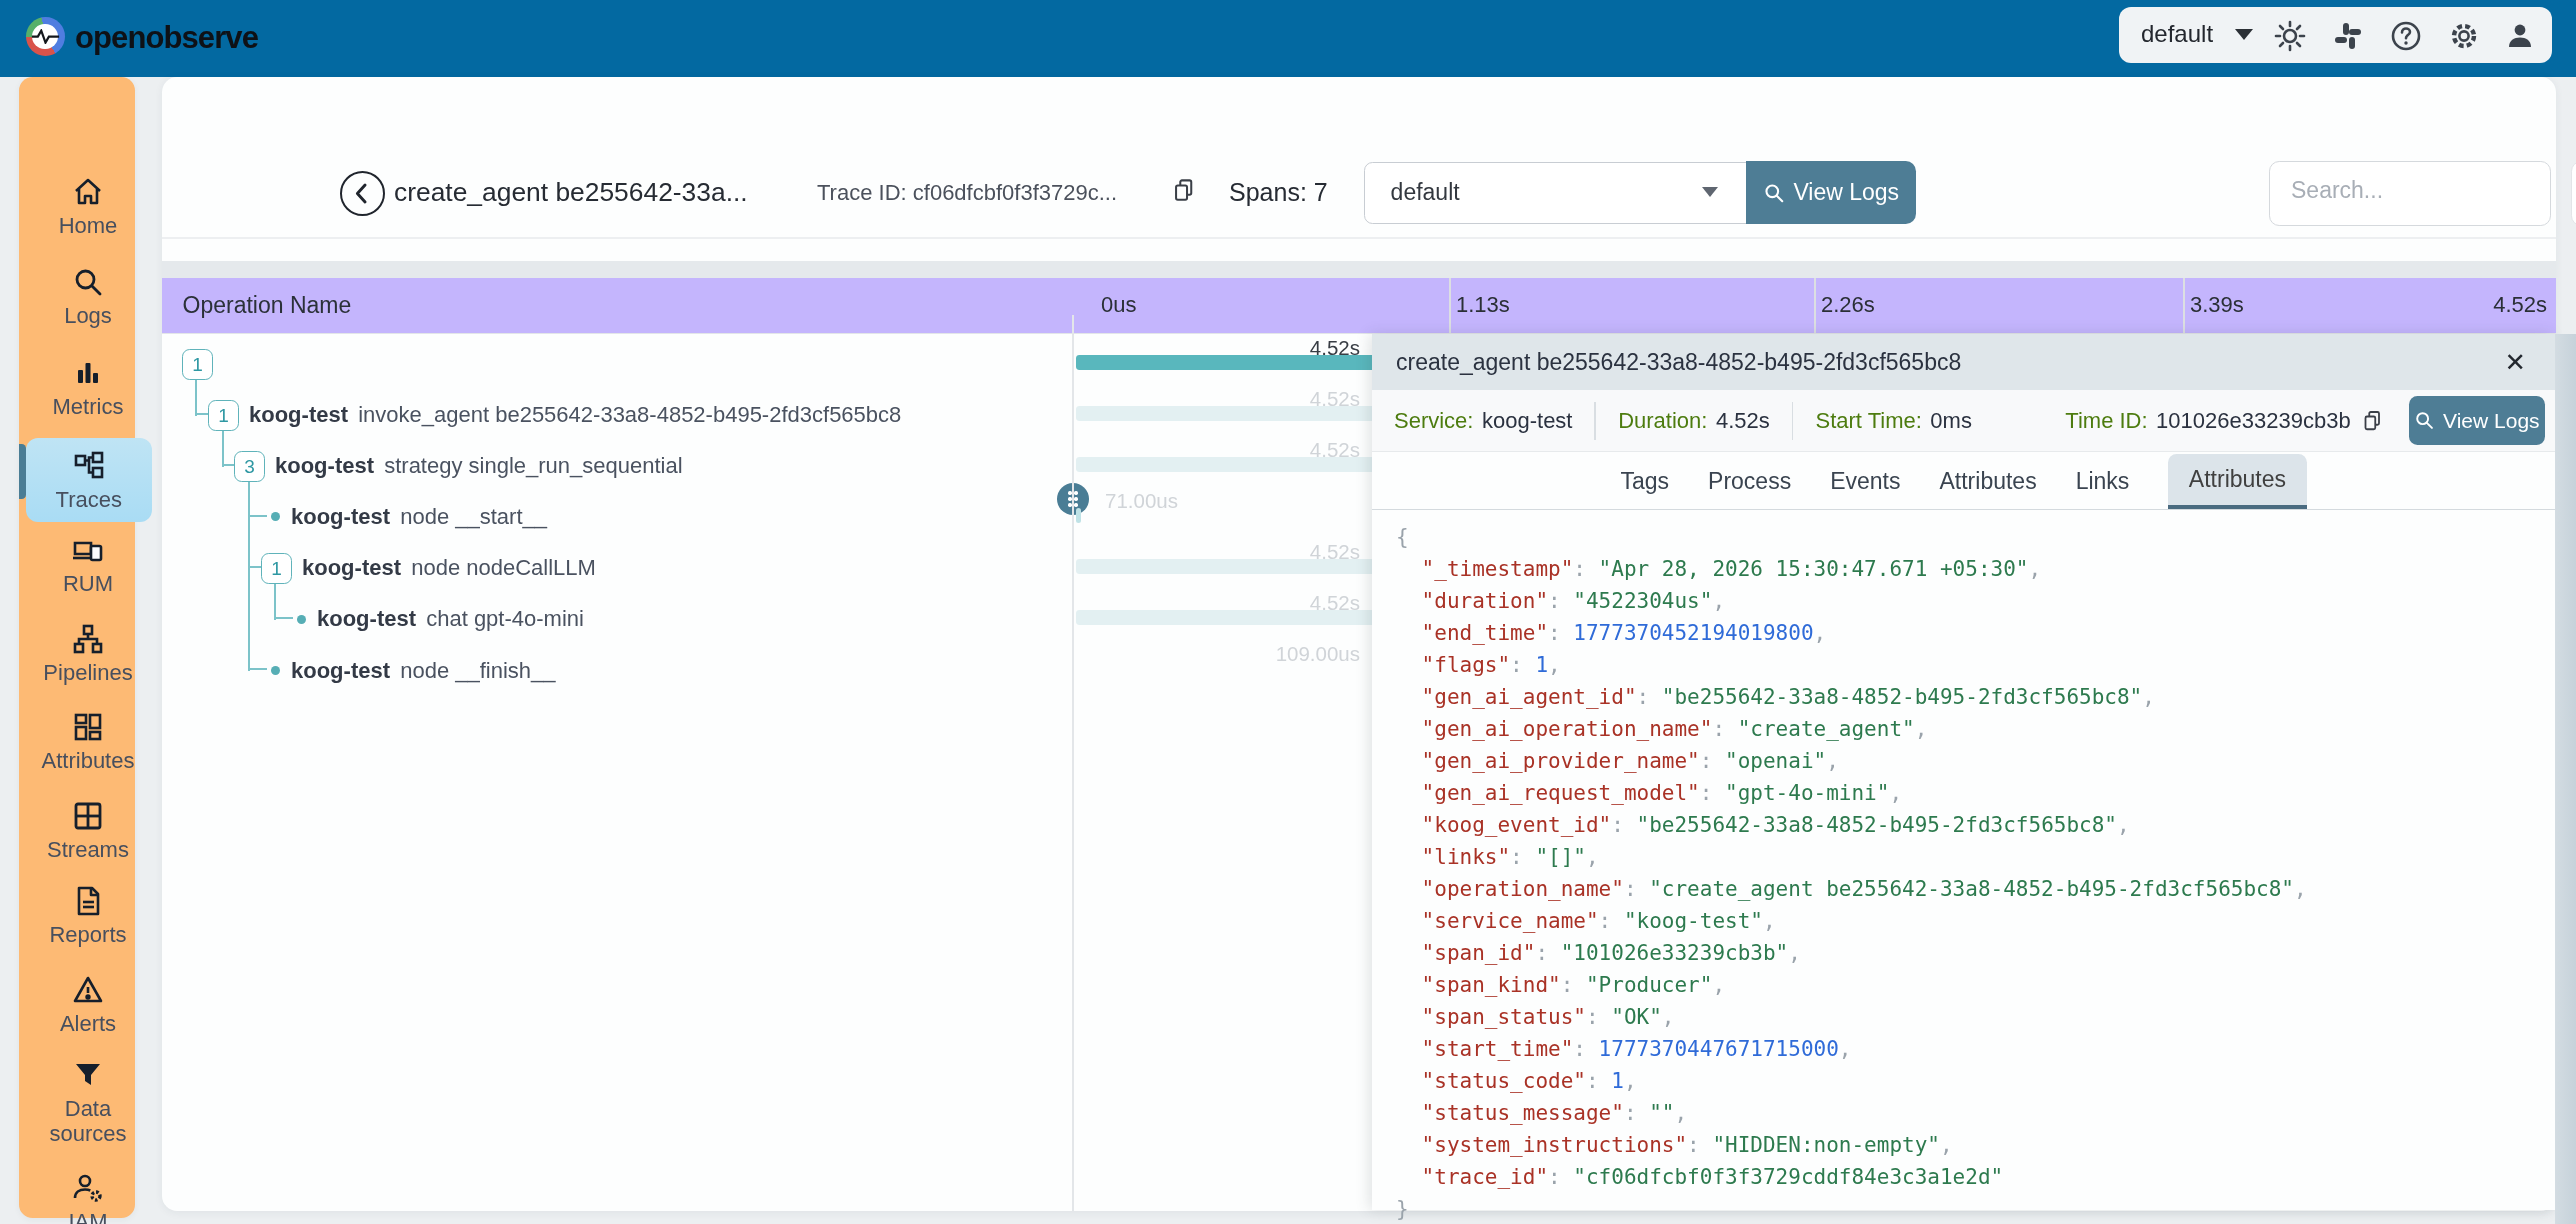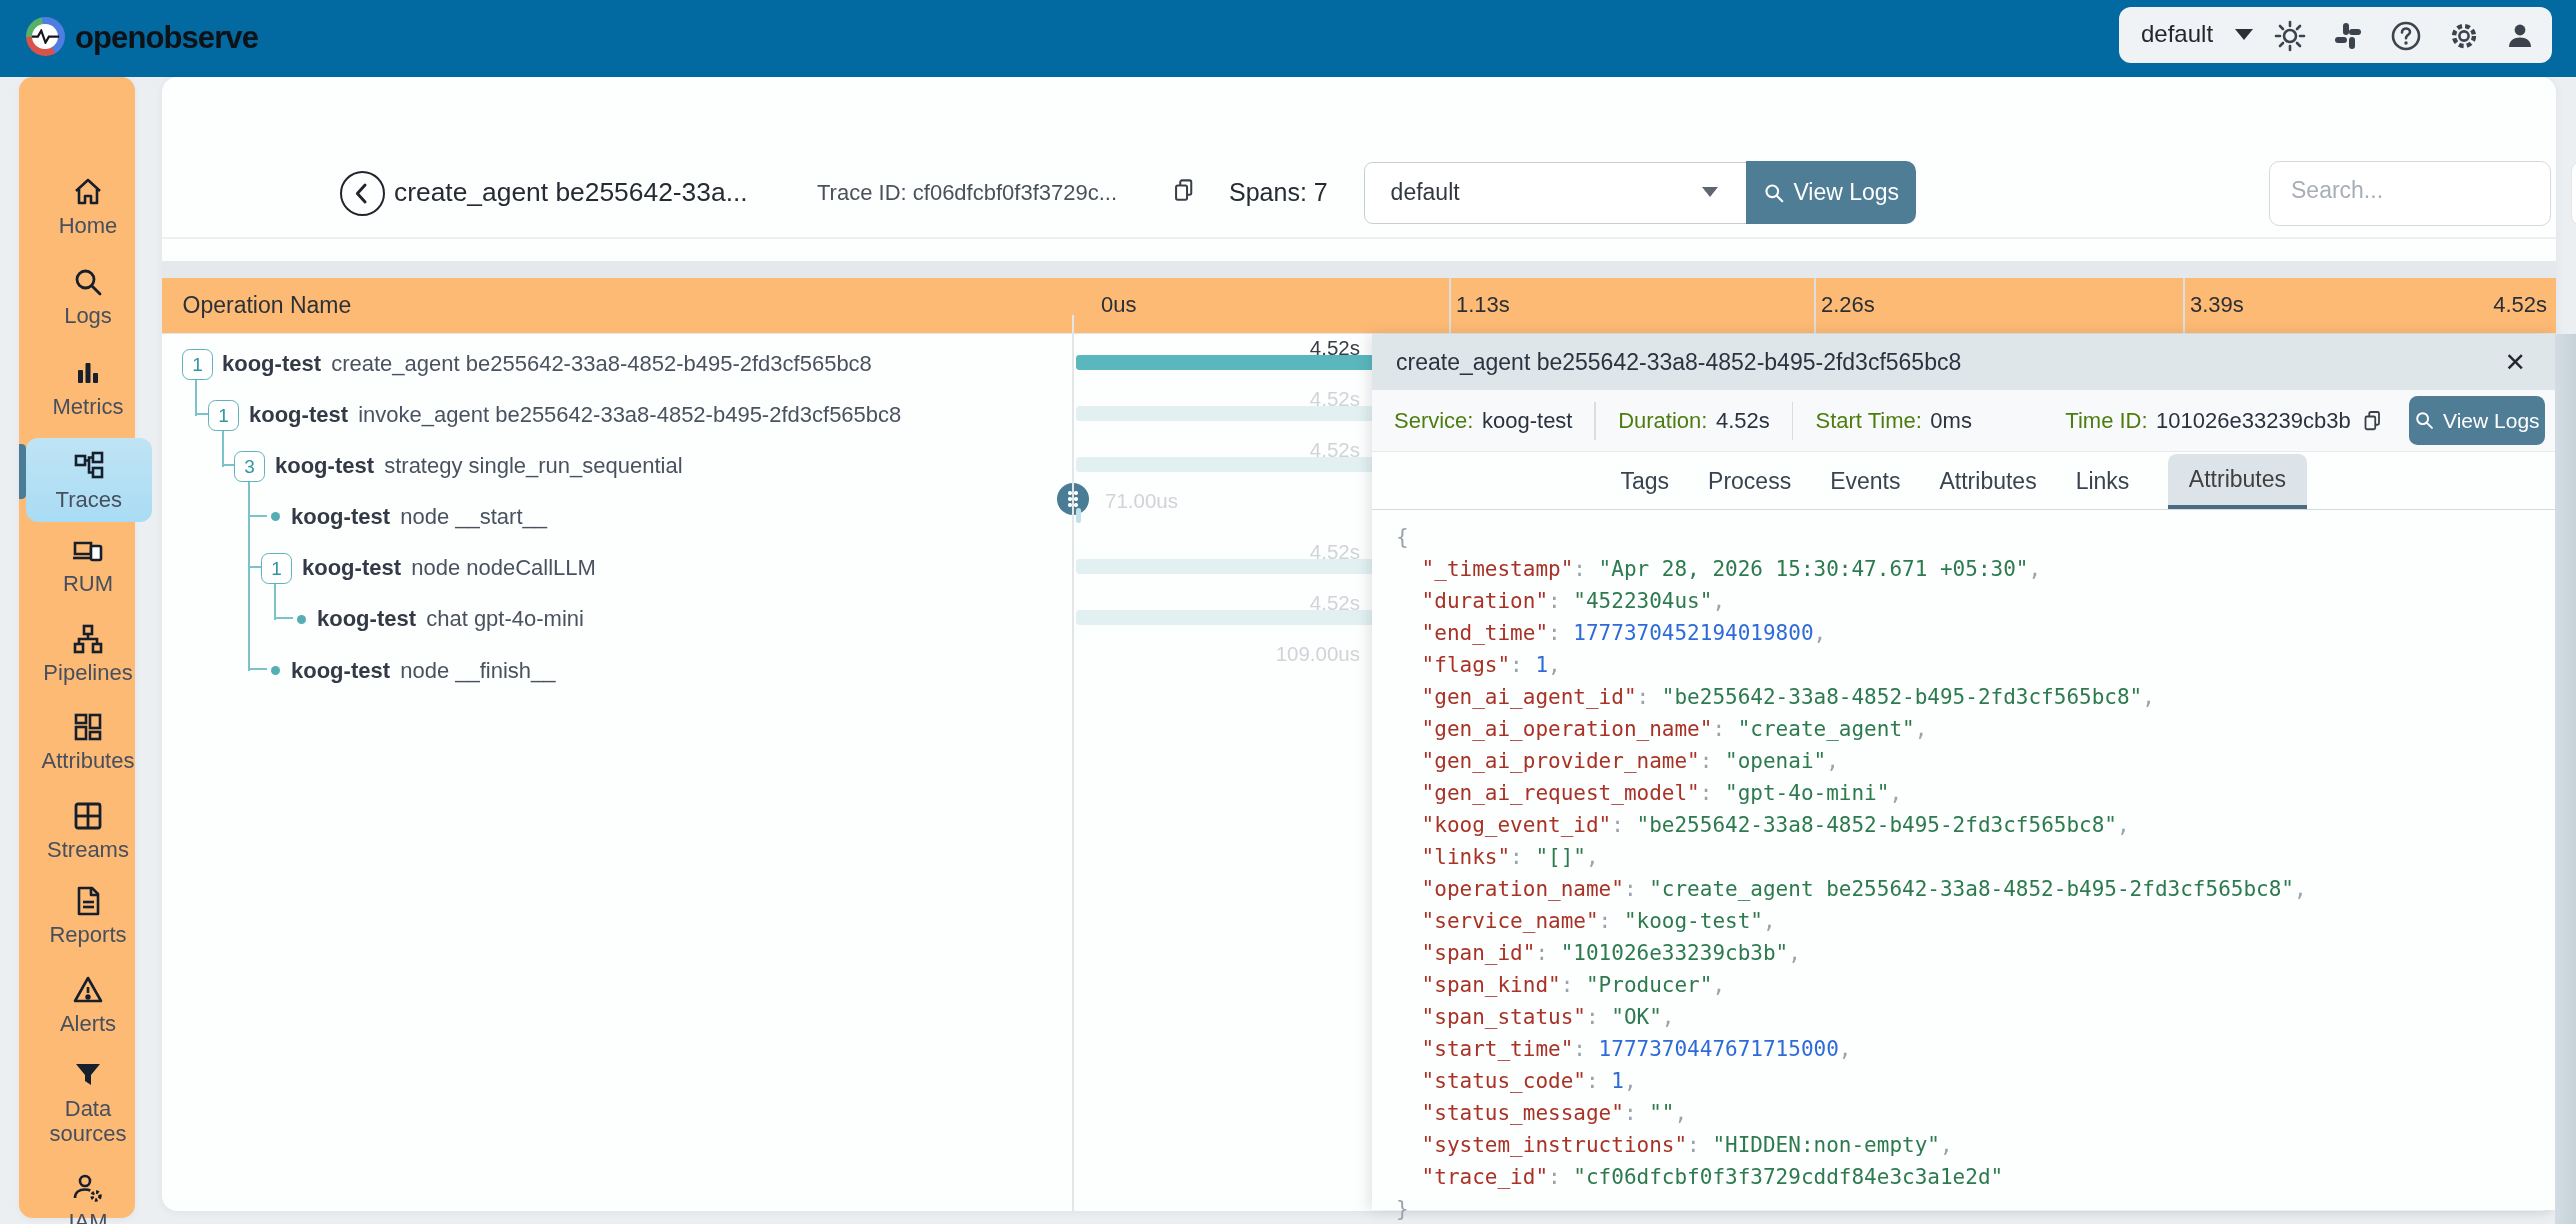--- a/index.html
+++ b/index.html
@@ -37,21 +37,21 @@
   .viewlogs-btn{background:#4e7d95;color:#fff;display:flex;align-items:center;justify-content:center;gap:8.5px;cursor:pointer;}
   #viewlogs-main{position:absolute;left:1584px;top:84px;width:170px;height:63px;border-radius:0 10.2px 10.2px 0;font-size:23px;}
   #search-box{position:absolute;left:2107px;top:84px;width:280px;height:63px;border:1.7px solid #d5d9dd;border-radius:10.2px;background:#fff;}
   #search-box input{position:absolute;left:19px;top:13.6px;width:239px;border:none;outline:none;font-size:23px;color:#3a3f47;font-family:"Liberation Sans",sans-serif;background:transparent;}
   #search-box input::placeholder{color:#a8aeb6;}
   .sq-btn{position:absolute;top:84px;width:63px;height:63px;border:1.7px solid #e2e5e8;border-radius:10.2px;background:#fff;cursor:pointer;display:flex;align-items:center;justify-content:center;}
   #tt-row{position:absolute;left:182px;top:196px;display:flex;align-items:center;gap:13.6px;cursor:pointer;}
   #tt-chevron{width:19px;height:19px;color:#2b313a;}
   #tt-label{font-size:25px;font-weight:700;color:#21262e;}
   #gray-band{position:absolute;left:0;top:184px;width:2394px;height:17px;background:#e5e9ec;}
-  #op-header{position:absolute;left:0;top:201px;width:2394px;height:55px;background:#fdba74;border-bottom:0.9px solid #e3e6e9;}
+  #op-header{position:absolute;left:0;top:201px;width:2394px;height:55px;background:#c4b5fd;border-bottom:0.9px solid #e3e6e9;}
   #op-header-title{position:absolute;left:20.5px;top:13.6px;font-size:23px;font-weight:500;color:#2b3139;}
   .gridline{position:absolute;top:201px;width:1.7px;height:55px;background:#dcdfe2;}
   .tick{position:absolute;top:215px;font-size:22px;color:#2a2f36;}
   #drag-handle{position:absolute;left:895px;top:205px;width:32px;height:32px;border-radius:50%;background:#4a7d95;cursor:grab;display:grid;grid-template-columns:3.4px 3.4px;grid-template-rows:3.4px 3.4px 3.4px;gap:2.6px;place-content:center;}
   #drag-handle i{background:#fff;border-radius:50%;}
   #col-divider{position:absolute;left:910px;top:238px;width:1.7px;height:896px;background:#e3e6e9;}
   
   #overlay{position:absolute;left:0;top:0;width:2576px;height:1224px;z-index:5;}
   .conn{position:absolute;background:#7cc3c9;}
   .badge{position:absolute;width:29px;height:29px;border:1.7px solid #5fb3ba;border-radius:7.7px;background:#fff;color:#2f98a3;font-size:19px;line-height:29px;text-align:center;}
@@ -338,21 +338,20 @@
     <div class="conn" style="left:195px;top:413px;width:13.6px;height:1.7px;"></div>
     <div class="conn" style="left:222px;top:429px;width:1.7px;height:38px;"></div>
     <div class="conn" style="left:222px;top:464px;width:13.6px;height:1.7px;"></div>
     <div class="conn" style="left:248px;top:480px;width:1.7px;height:191px;"></div>
     <div class="conn" style="left:248px;top:515px;width:19px;height:1.7px;"></div>
     <div class="conn" style="left:248px;top:566px;width:13.6px;height:1.7px;"></div>
     <div class="conn" style="left:248px;top:668px;width:19px;height:1.7px;"></div>
     <div class="conn" style="left:274px;top:582px;width:1.7px;height:38px;"></div>
     <div class="conn" style="left:274px;top:617px;width:19px;height:1.7px;"></div>
   <div class="badge" style="left:182px;top:349px;">1</div>
-      <div class="span-text" style="left:222px;top:349px;"><span class="svc">koog-test</span><span class="opname">create_agent be255642-33a8-4852-b495-2fd3cf565bc8</span></div>
       <div class="dur-label dur-dark" style="left:1193px;top:338px;width:167px;text-align:right;">4.52s</div>
       <div class="bar solid" style="left:1076px;top:355px;width:1471px;"></div>
       <div class="badge" style="left:208px;top:400px;">1</div>
       <div class="span-text" style="left:249px;top:400px;"><span class="svc">koog-test</span><span class="opname">invoke_agent be255642-33a8-4852-b495-2fd3cf565bc8</span></div>
       <div class="dur-label dur-light" style="left:1193px;top:389px;width:167px;text-align:right;">4.52s</div>
       <div class="bar light" style="left:1076px;top:406px;width:1471px;"></div>
       <div class="badge" style="left:234px;top:451px;">3</div>
       <div class="span-text" style="left:275px;top:451px;"><span class="svc">koog-test</span><span class="opname">strategy single_run_sequential</span></div>
       <div class="dur-label dur-light" style="left:1193px;top:440px;width:167px;text-align:right;">4.52s</div>
       <div class="bar light" style="left:1076px;top:457px;width:1471px;"></div>

